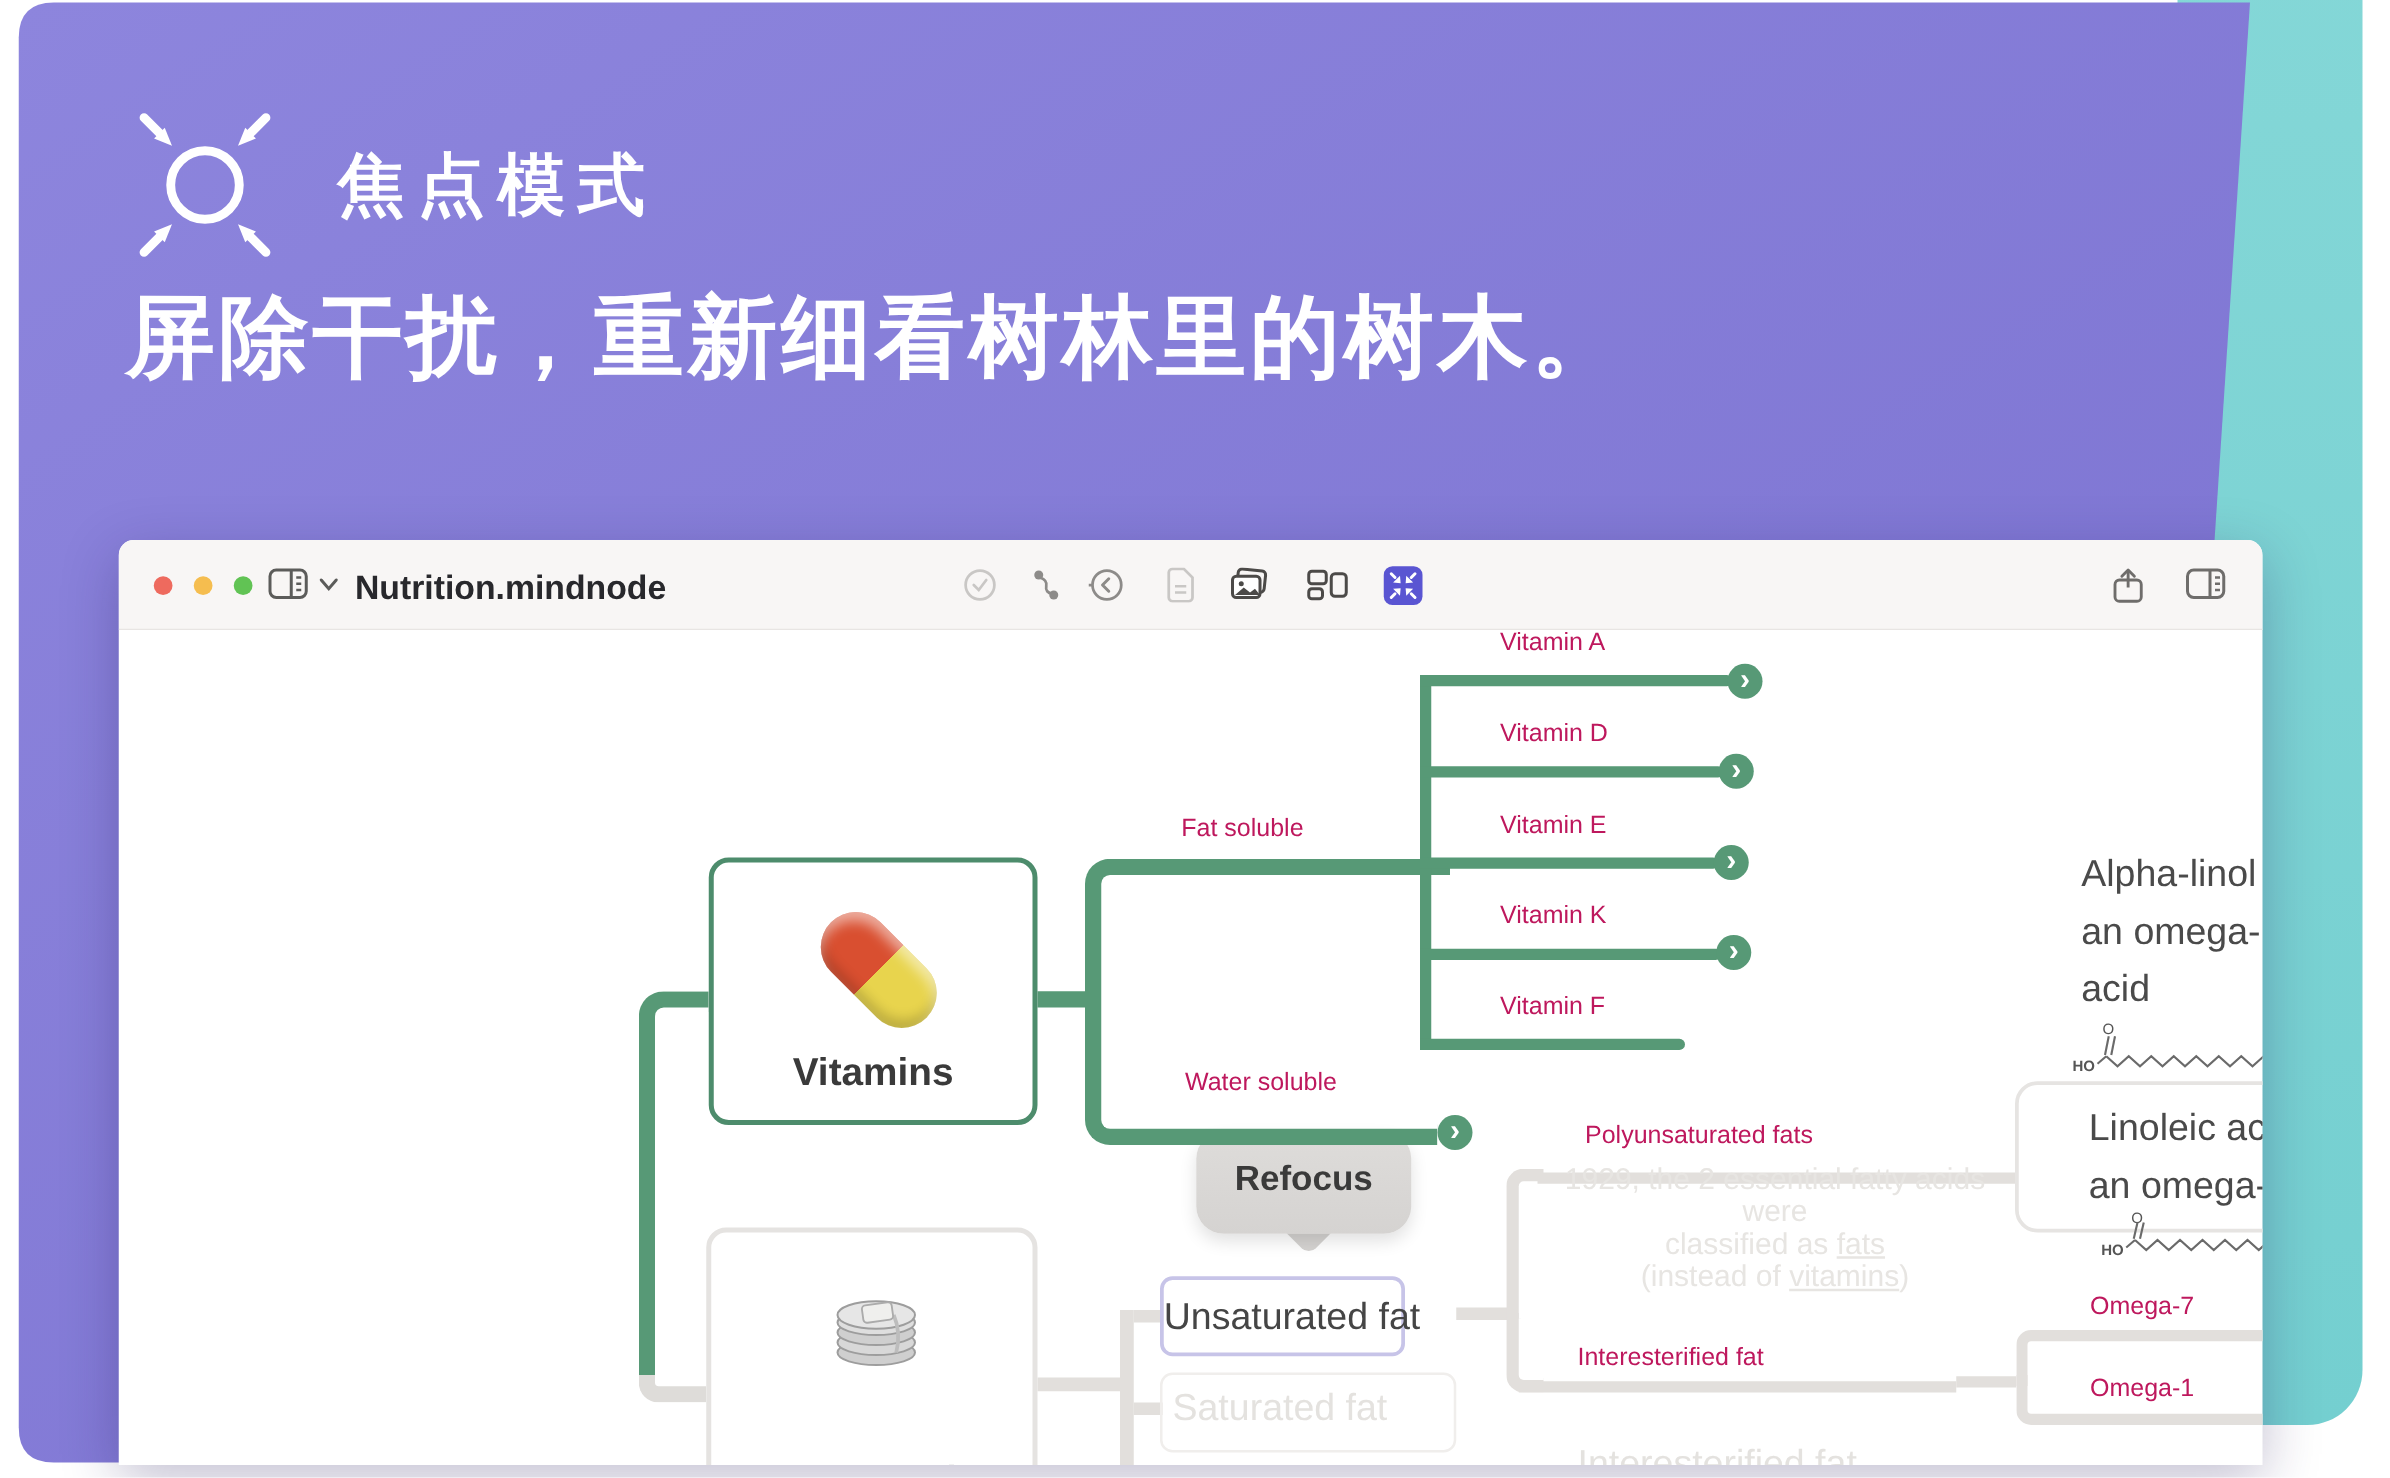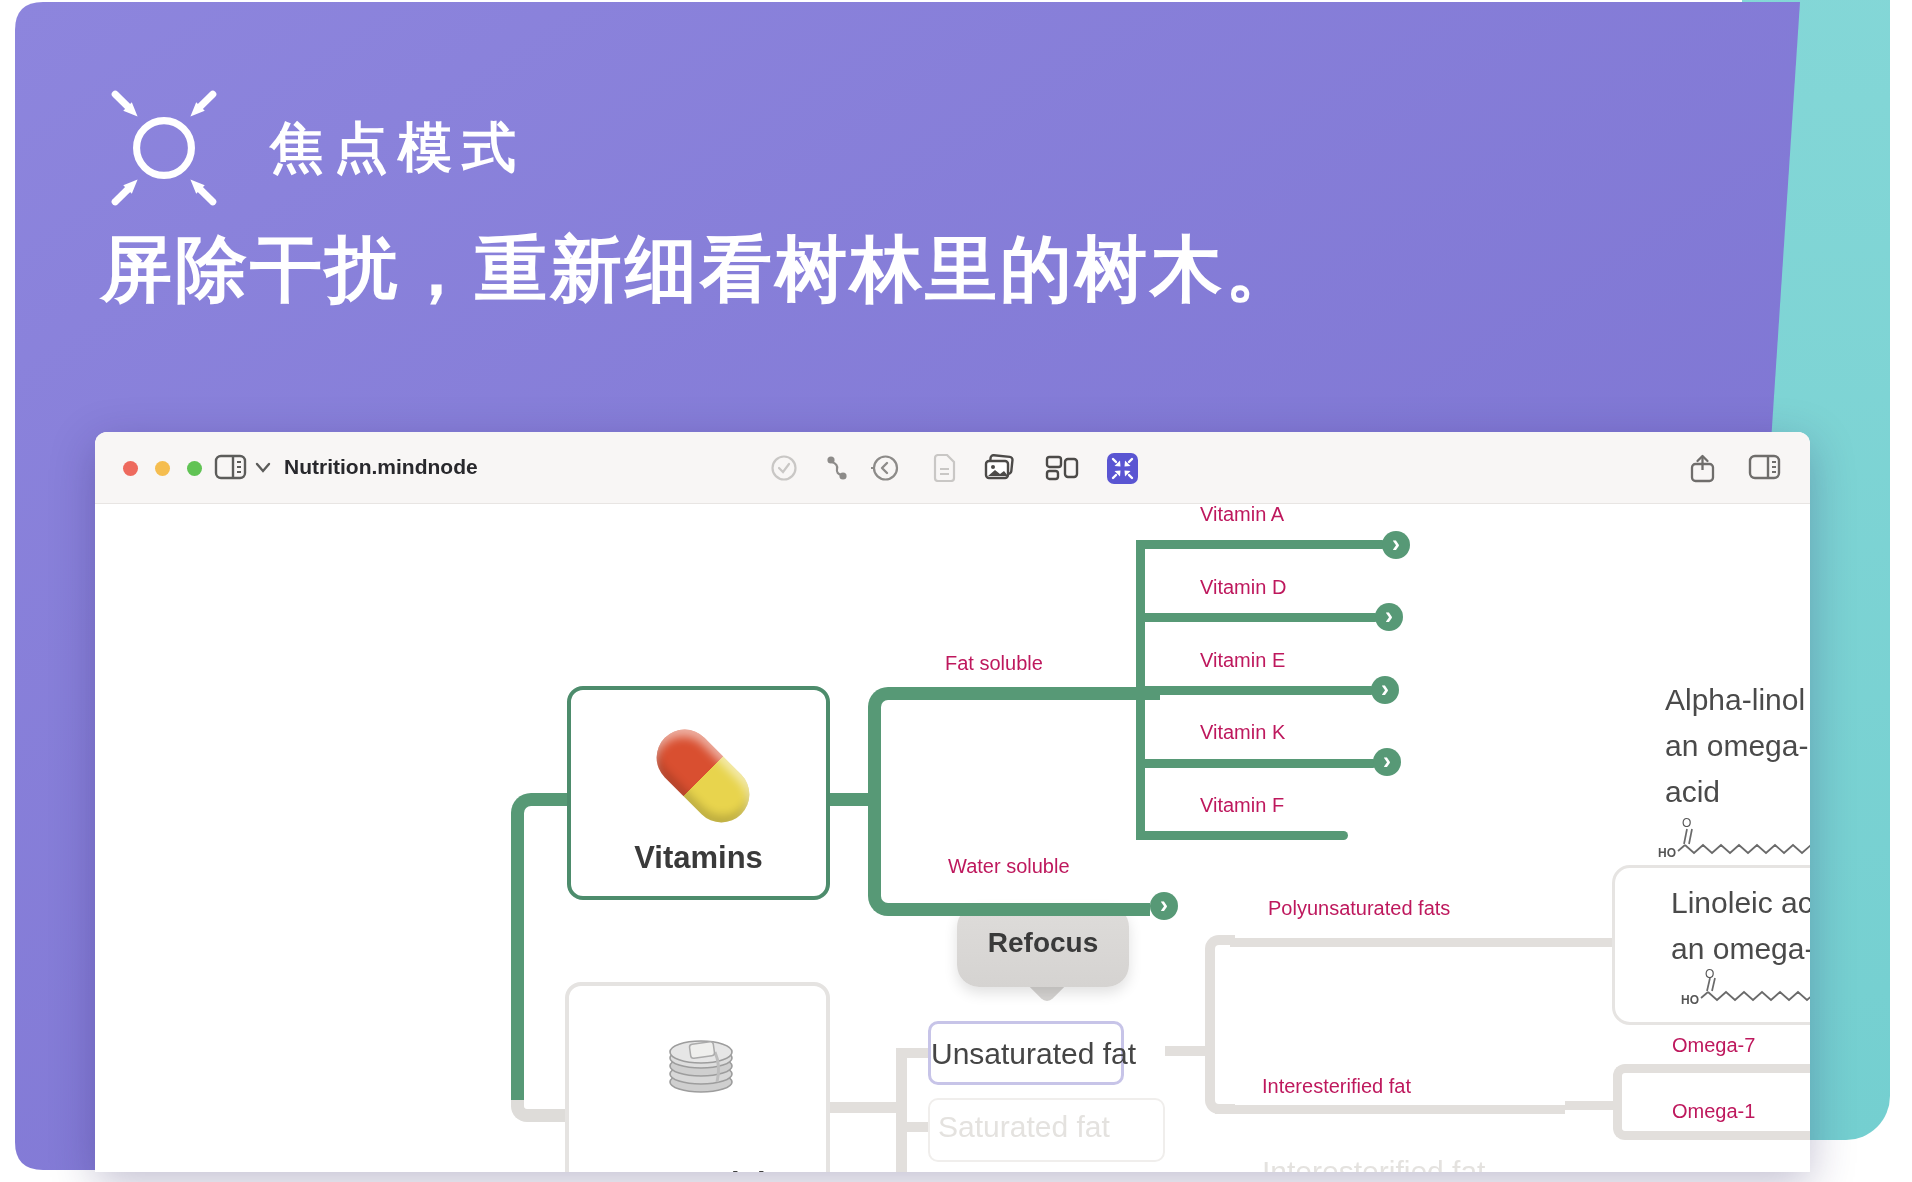--- a/index.html
+++ b/index.html
@@ -22,21 +22,21 @@
   
   .window { position:absolute; left:95px; top:432px; width:1715px; height:740px;
     background:#fff; border-radius:12px 12px 0 0; overflow:hidden;
     box-shadow:0 12px 45px rgba(35,25,90,.28); }
   .titlebar { position:absolute; left:0; top:0; width:100%; height:72px;
     background:#f8f6f5; border-bottom:1px solid #e8e5e3; }
   .light { position:absolute; top:29px; width:15px; height:15px; border-radius:50%; }
   .light.red { left:28px; background:#ee6a5e; }
   .light.yellow { left:60px; background:#f5bd4f; }
   .light.green { left:92px; background:#61c354; }
-  .tb-title { position:absolute; left:189px; top:23px; font-size:21px; font-weight:700; color:#28282c; }
+  .tb-title { position:absolute; left:189px; top:23px; font-size:27px; font-weight:700; color:#28282c; }
   .tb-icon { position:absolute; top:22px; }
   .focus-btn { position:absolute; left:1012px; top:21px; width:31px; height:31px;
     border-radius:7px; background:#5a55d2; }
 
   
   .gl { position:absolute; background:#579976; }
   .trunk { position:absolute; left:416px; top:361px; width:56px; height:312px;
     border-left:13px solid #579976; border-top:13px solid #579976; border-top-left-radius:20px; }
   .trunk-fade { position:absolute; left:416px; top:668px; width:54px; height:22px;
     border-left:13px solid #dedcd9; border-bottom:13px solid #dedcd9; border-bottom-left-radius:16px; }
@@ -85,21 +85,21 @@
     border-left:10px solid #e2dfdc; border-top:10px solid #e2dfdc; border-top-left-radius:14px; }
   .ubrk-dn { position:absolute; left:1110px; top:618px; width:30px; height:64px;
     border-left:10px solid #e2dfdc; border-bottom:10px solid #e2dfdc; border-bottom-left-radius:14px; }
   .obrk-up { position:absolute; left:1518px; top:632px; width:200px; height:45px;
     border-left:9px solid #e2dfdc; border-top:9px solid #e2dfdc; border-top-left-radius:12px; }
   .obrk-dn { position:absolute; left:1518px; top:668px; width:200px; height:40px;
     border-left:9px solid #e2dfdc; border-bottom:9px solid #e2dfdc; border-bottom-left-radius:12px; }
   .note { position:absolute; left:1145px; top:499px; width:360px; text-align:center;
     font-size:24px; line-height:26px; color:#e7e5e2; }
   .note u { text-decoration:underline; }
-  .node-linoleic { position:absolute; left:1517px; top:433px; width:280px; height:160px;
+  .node-linoleic { position:absolute; left:1517px; top:433px; width:280px; height:121px;
     border:3px solid #e6e4e2; border-radius:18px; }
   .acid-line { position:absolute; font-size:30px; color:#4a4a4a; white-space:nowrap; }
 </style>
 </head>
 <body>
 
 <div class="stage">
 
   <div class="teal-shape"></div>
 
@@ -279,20 +279,25 @@
     <div class="faded-label" style="left:843px; top:678px">Saturated fat</div>
     <div class="faded-label" style="left:1167px; top:723px">Interesterified fat</div>
 
     <div class="fl" style="left:1070px; top:614px; width:45px; height:10px"></div>
     <div class="ubrk-up"></div>
     <div class="ubrk-dn"></div>
 
     <div class="map-label" style="left:1173px; top:465px">Polyunsaturated fats</div>
     <div class="fl" style="left:1135px; top:506px; width:382px; height:9px"></div>
 
+    <div class="note">
+      <div><span>1929, the 2 essential fatty acids were</span></div>
+      <div><span>classified as </span><u>fats</u></div>
+      <div><span>(instead of </span><u>vitamins</u><span>)</span></div>
+    </div>
 
     <div class="map-label" style="left:1167px; top:643px">Interesterified fat</div>
     <div class="fl" style="left:1120px; top:673px; width:350px; height:9px"></div>
 
     <div class="fl" style="left:1470px; top:669px; width:48px; height:9px"></div>
     <div class="obrk-up"></div>
     <div class="obrk-dn"></div>
     <div class="map-label" style="left:1577px; top:602px">Omega-7</div>
     <div class="map-label" style="left:1577px; top:668px">Omega-1</div>
 

